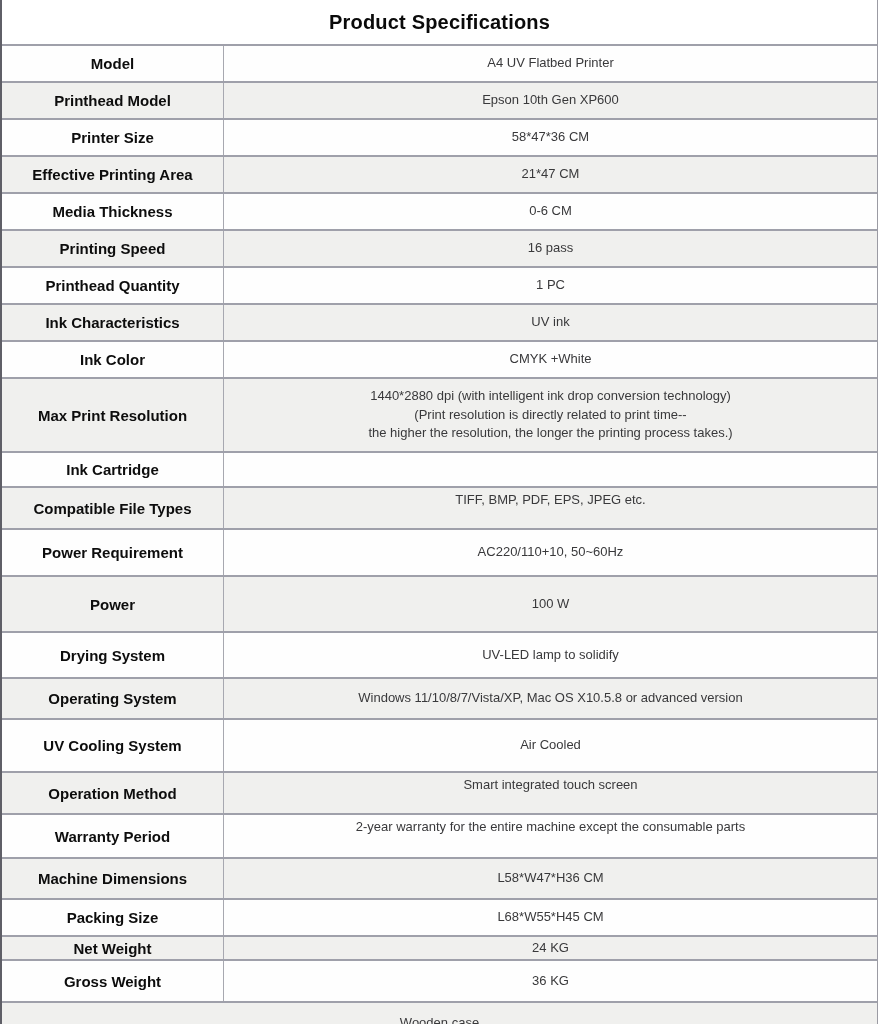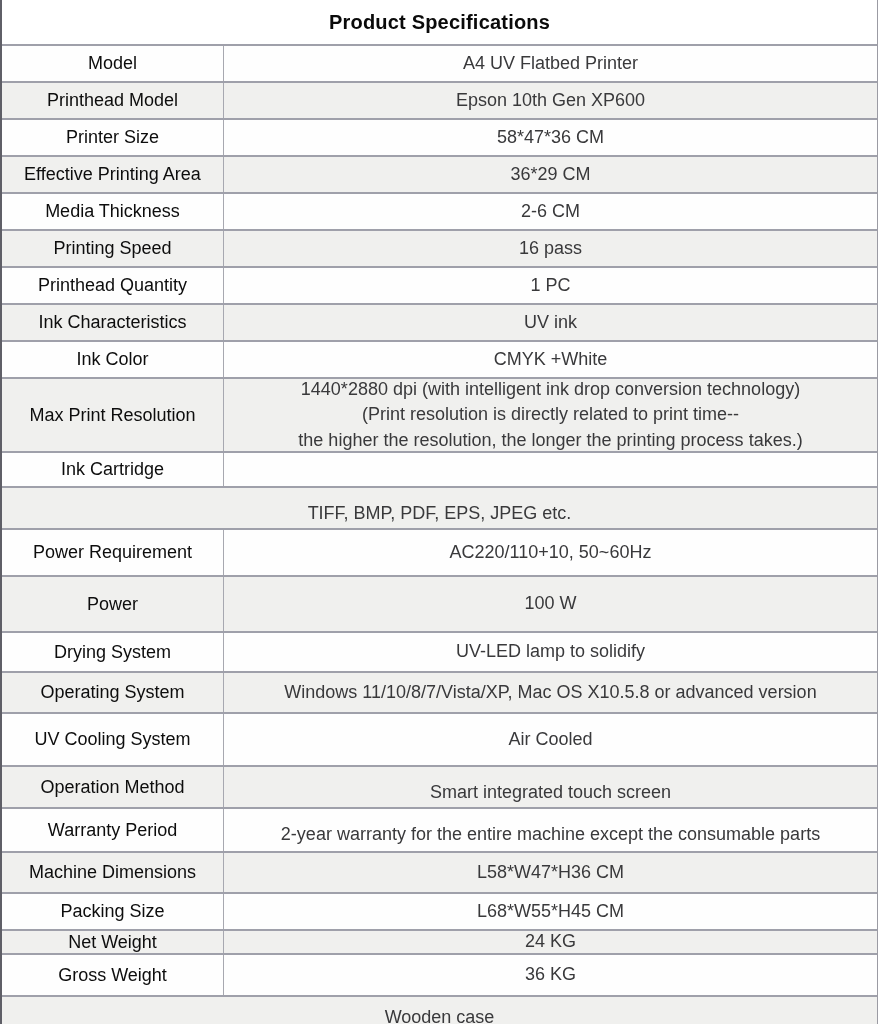--- a/index.html
+++ b/index.html
@@ -46,42 +46,42 @@
     background: #f0f0ee;
   }
   .cell-label {
     width: 222px;
     box-sizing: border-box;
     border-right: 1px solid #a7a8b0;
     display: flex;
     align-items: center;
     justify-content: center;
     text-align: center;
-    font-size: 18px;
-    font-weight: 400;
+    font-size: 15px;
+    font-weight: 700;
     color: #0d0d0d;
     padding: 2px 8px;
   }
   .cell-value {
     flex: 1;
     display: flex;
     align-items: center;
     justify-content: center;
     text-align: center;
-    font-size: 18px;
+    font-size: 13px;
     font-weight: 400;
     color: #39393b;
     line-height: 1.42;
     white-space: pre-line;
     padding: 2px 14px;
     box-sizing: border-box;
   }
   .row.v-top .cell-value {
     align-items: flex-start;
-    padding-top: 13px;
+    padding-top: 3px;
   }
 </style>
 </head>
 <body>
 
 <div class="page">
   <div class="spec-table">
 
     <div class="title-row">
       <span class="title-text">Product Specifications</span>
@@ -97,26 +97,26 @@
       <div class="cell-value">Epson 10th Gen XP600</div>
     </div>
 
     <div class="row" style="height:37px">
       <div class="cell-label">Printer Size</div>
       <div class="cell-value">58*47*36 CM</div>
     </div>
 
     <div class="row alt" style="height:37px">
       <div class="cell-label">Effective Printing Area</div>
-      <div class="cell-value">36*29 CM</div>
+      <div class="cell-value">21*47 CM</div>
     </div>
 
     <div class="row" style="height:37px">
       <div class="cell-label">Media Thickness</div>
-      <div class="cell-value">2-6 CM</div>
+      <div class="cell-value">0-6 CM</div>
     </div>
 
     <div class="row alt" style="height:37px">
       <div class="cell-label">Printing Speed</div>
       <div class="cell-value">16 pass</div>
     </div>
 
     <div class="row" style="height:37px">
       <div class="cell-label">Printhead Quantity</div>
       <div class="cell-value">1 PC</div>
@@ -137,34 +137,35 @@
       <div class="cell-value">1440*2880 dpi (with intelligent ink drop conversion technology)
 (Print resolution is directly related to print time--
 the higher the resolution, the longer the printing process takes.)</div>
     </div>
 
     <div class="row" style="height:35px">
       <div class="cell-label">Ink Cartridge</div>
     </div>
 
     <div class="row alt v-top" style="height:42px">
+      <div class="cell-label">Compatible File Types</div>
       <div class="cell-value">TIFF, BMP, PDF, EPS, JPEG etc.</div>
     </div>
 
     <div class="row" style="height:47px">
       <div class="cell-label">Power Requirement</div>
       <div class="cell-value">AC220/110+10, 50~60Hz</div>
     </div>
 
     <div class="row alt" style="height:56px">
       <div class="cell-label">Power</div>
       <div class="cell-value">100 W</div>
     </div>
 
-    <div class="row" style="height:40px">
+    <div class="row" style="height:46px">
       <div class="cell-label">Drying System</div>
       <div class="cell-value">UV-LED lamp to solidify</div>
     </div>
 
     <div class="row alt" style="height:41px">
       <div class="cell-label">Operating System</div>
       <div class="cell-value">Windows 11/10/8/7/Vista/XP, Mac OS X10.5.8 or advanced version</div>
     </div>
 
     <div class="row" style="height:53px">

